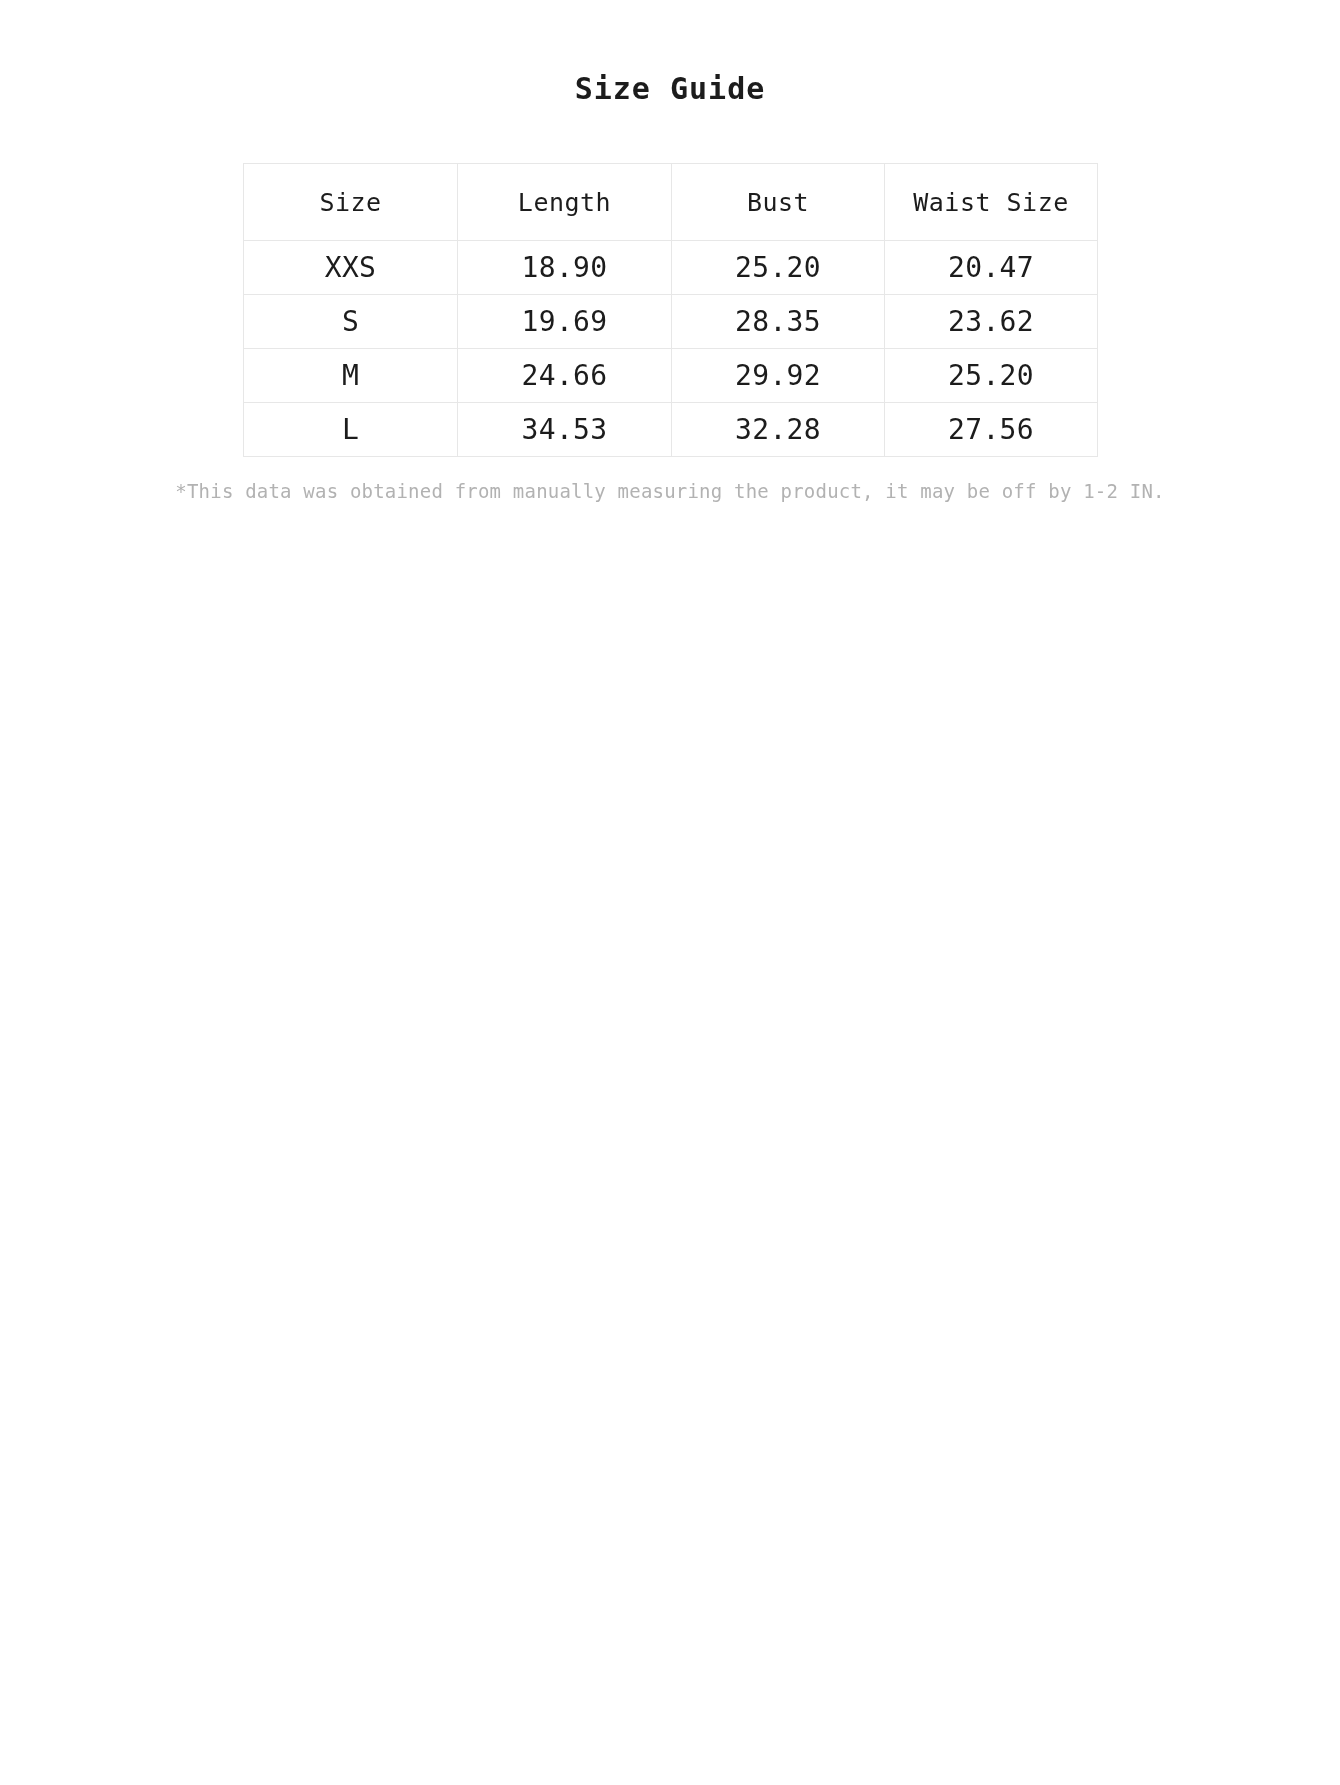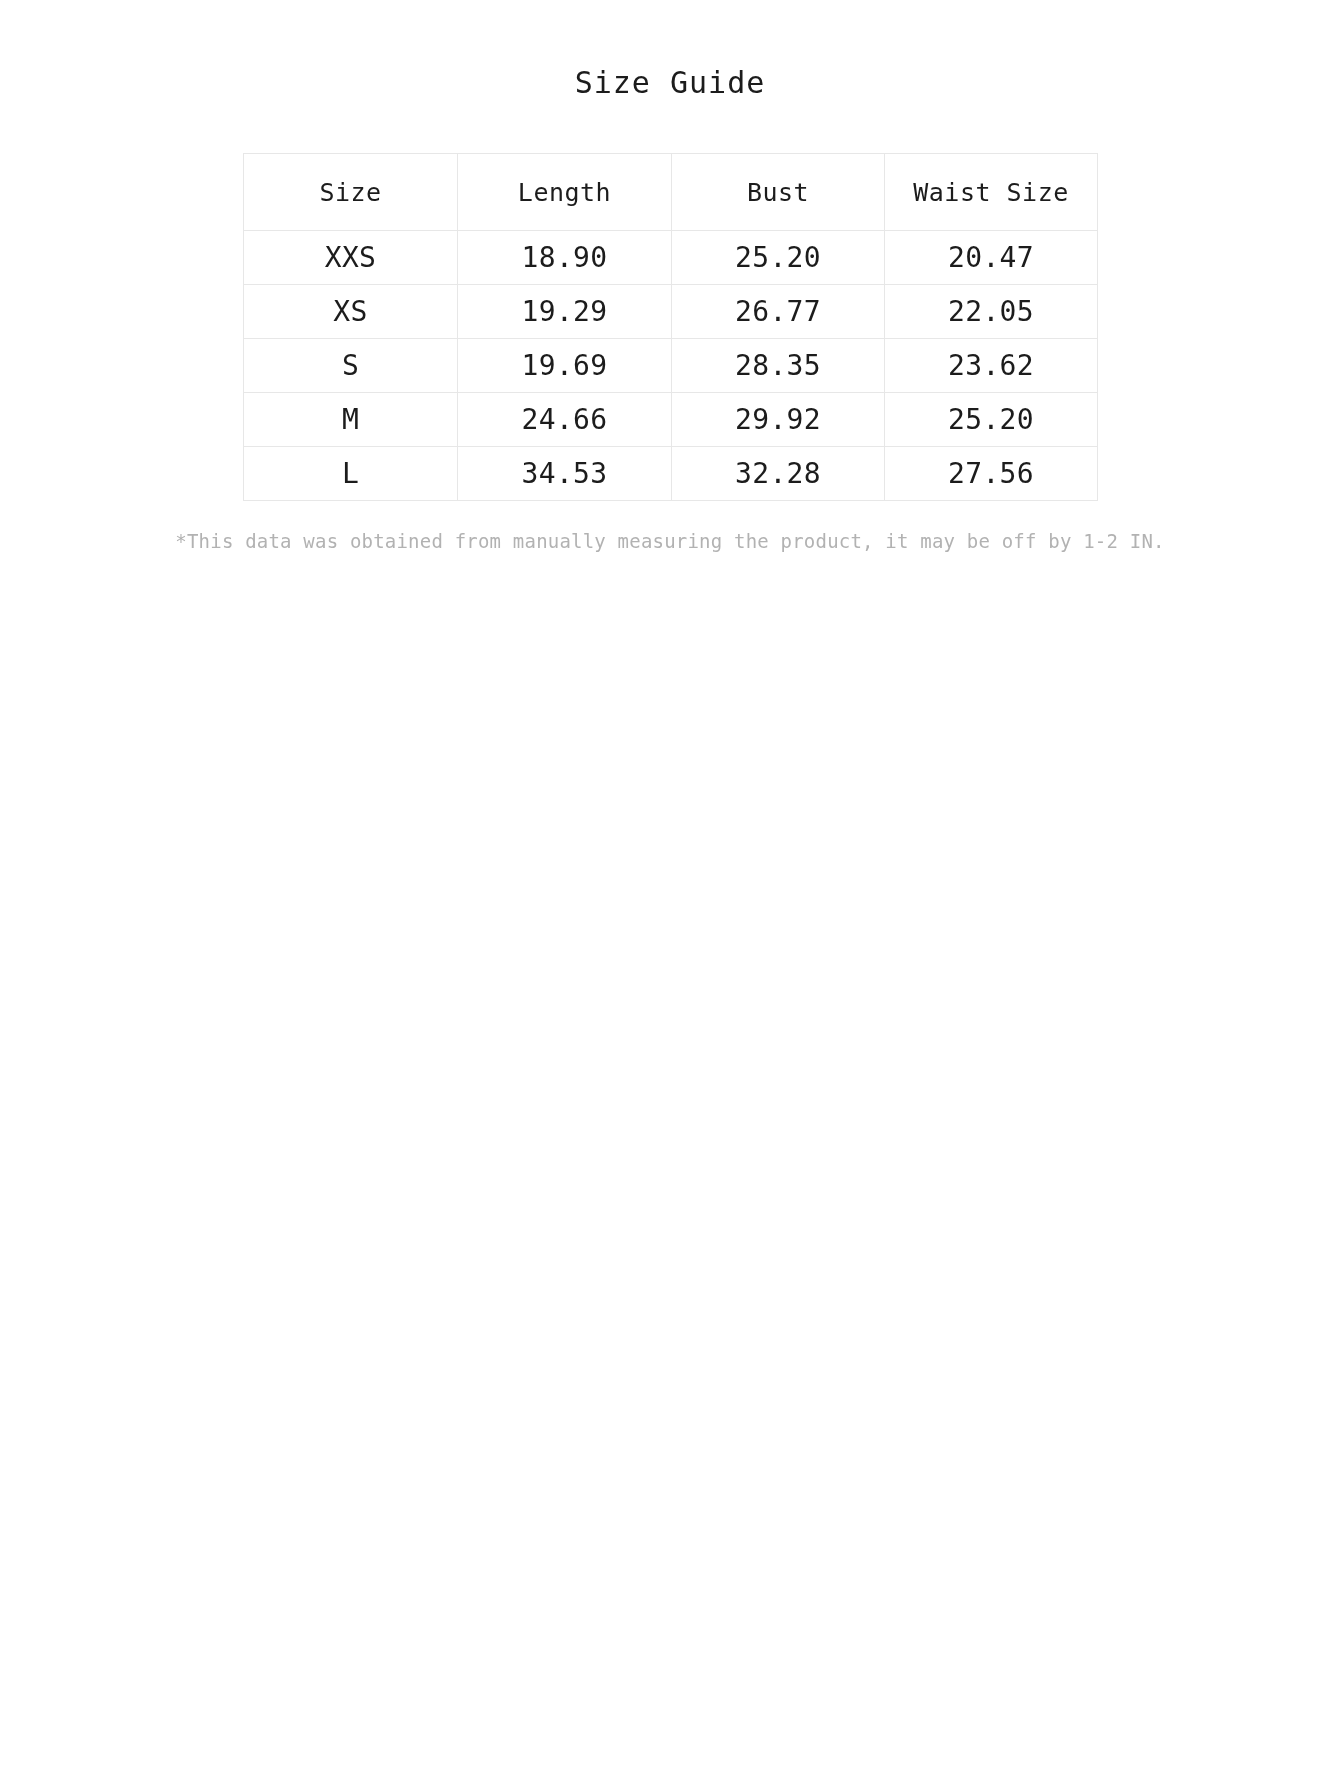--- a/index.html
+++ b/index.html
@@ -17,24 +17,24 @@
   .page {
     position: relative;
     width: 1340px;
     height: 1785px;
     box-sizing: border-box;
   }
   .title {
     text-align: center;
     font-family: "DejaVu Sans Mono", monospace;
     font-size: 30px;
-    font-weight: 400;
+    font-weight: 700;
     letter-spacing: 1px;
     color: #1c1c1c;
-    margin: 6px;
+    margin: 12px;
     padding-top: 62px;
     line-height: 1;
   }
   .table-wrap {
     margin: 8px auto;
     padding-top: 47px;
     width: 854px;
   }
   table.size-table {
     width: 854px;
@@ -63,21 +63,21 @@
     font-size: 25px;
     letter-spacing: 0.5px;
   }
   table.size-table tbody td {
     height: 53px;
     font-size: 28px;
     letter-spacing: 0.3px;
   }
   .footnote {
     width: 1180px;
-    margin: 16px auto;
+    margin: 10px auto;
     padding-top: 12px;
     text-align: center;
     font-family: "DejaVu Sans Mono", monospace;
     font-size: 19px;
     color: #b2b2b2;
     letter-spacing: 0.2px;
     line-height: 1.3;
   }
 </style>
 </head>
@@ -104,26 +104,20 @@
         </tr>
       </thead>
       <tbody>
         <tr>
           <td>XXS</td>
           <td>18.90</td>
           <td>25.20</td>
           <td>20.47</td>
         </tr>
         <tr>
-          <td>XS</td>
-          <td>19.29</td>
-          <td>26.77</td>
-          <td>22.05</td>
-        </tr>
-        <tr>
           <td>S</td>
           <td>19.69</td>
           <td>28.35</td>
           <td>23.62</td>
         </tr>
         <tr>
           <td>M</td>
           <td>24.66</td>
           <td>29.92</td>
           <td>25.20</td>

